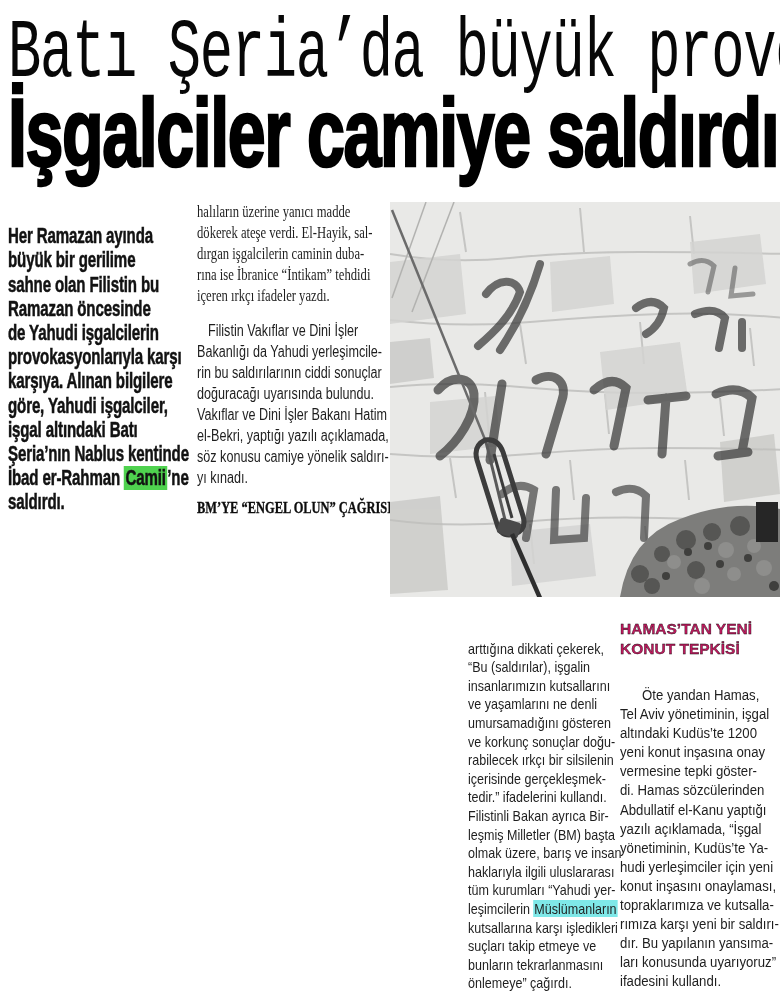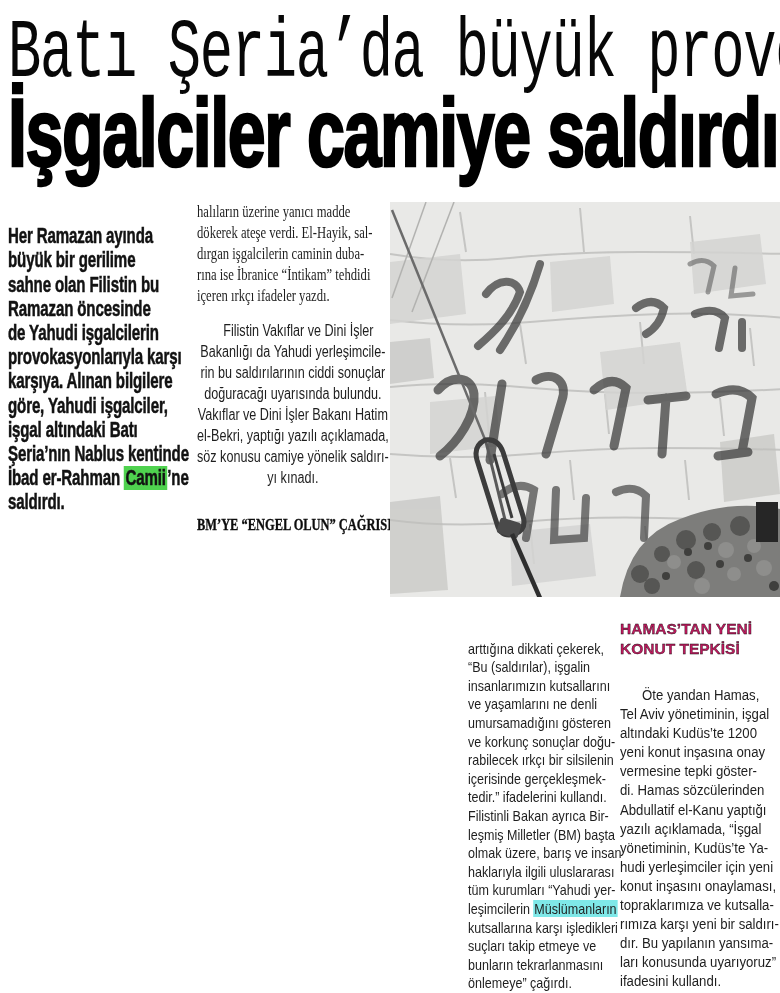--- a/index.html
+++ b/index.html
@@ -36,21 +36,21 @@
   .bodytext { font-size:16px; line-height:19.3px; color:#1e1e1e; }
   .lead-bold { font-weight:700; -webkit-text-stroke:0.4px #111; }
   
   #col2 { left:197px; top:201px; width:192px; }
   .col2-body { font-size:16px; line-height:21px; color:#1e1e1e; }
   .subhead {
     font-size:16.5px; line-height:20px; font-weight:700; color:#0d0d0d;
     -webkit-text-stroke:0.35px #0d0d0d;
   }
   .wrapblock { position:relative; width:192px; }
-  .mb14 { margin-bottom:14px;font-family:Liberation Serif, serif; } .mb9 { margin-bottom:27px;text-align:center; }
+  .mb14 { margin-bottom:14px;font-family:Liberation Serif, serif; } .mb9 { margin-bottom:10px; }
   .ind14 .fitx { text-indent:14px; }
   .ind20 .fitx { text-indent:20px; }
   
   #photo { left:390px; top:202px; width:390px; height:395px; }
   
   #bmid { left:468px; top:621px; width:153px; }
   #bmid .fitx { font-size:15px; line-height:18.6px; color:#1e1e1e; }
   .hl-cyan { background:#7fe8e8; padding:0 1px; }
   #bright { left:620px; top:619px; width:159px; }
   #bright-subhead-wrap { position:relative; width:159px; }

